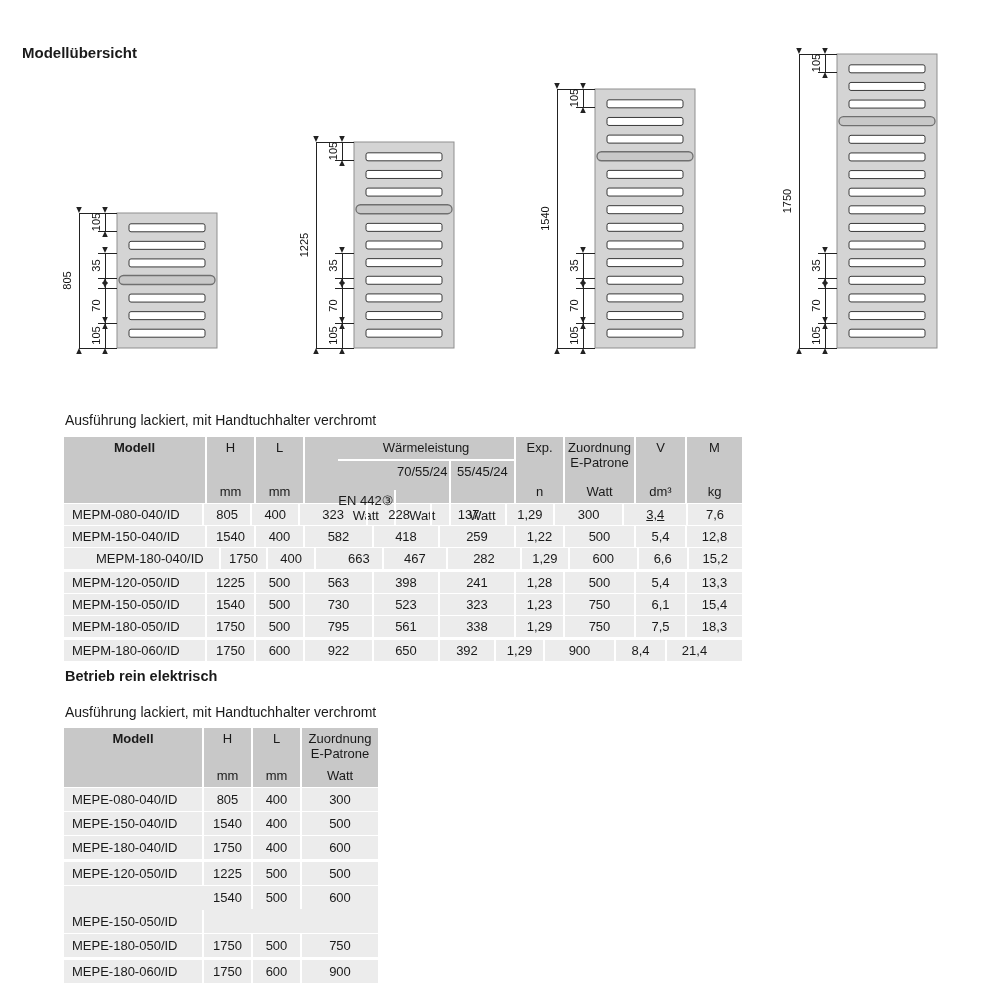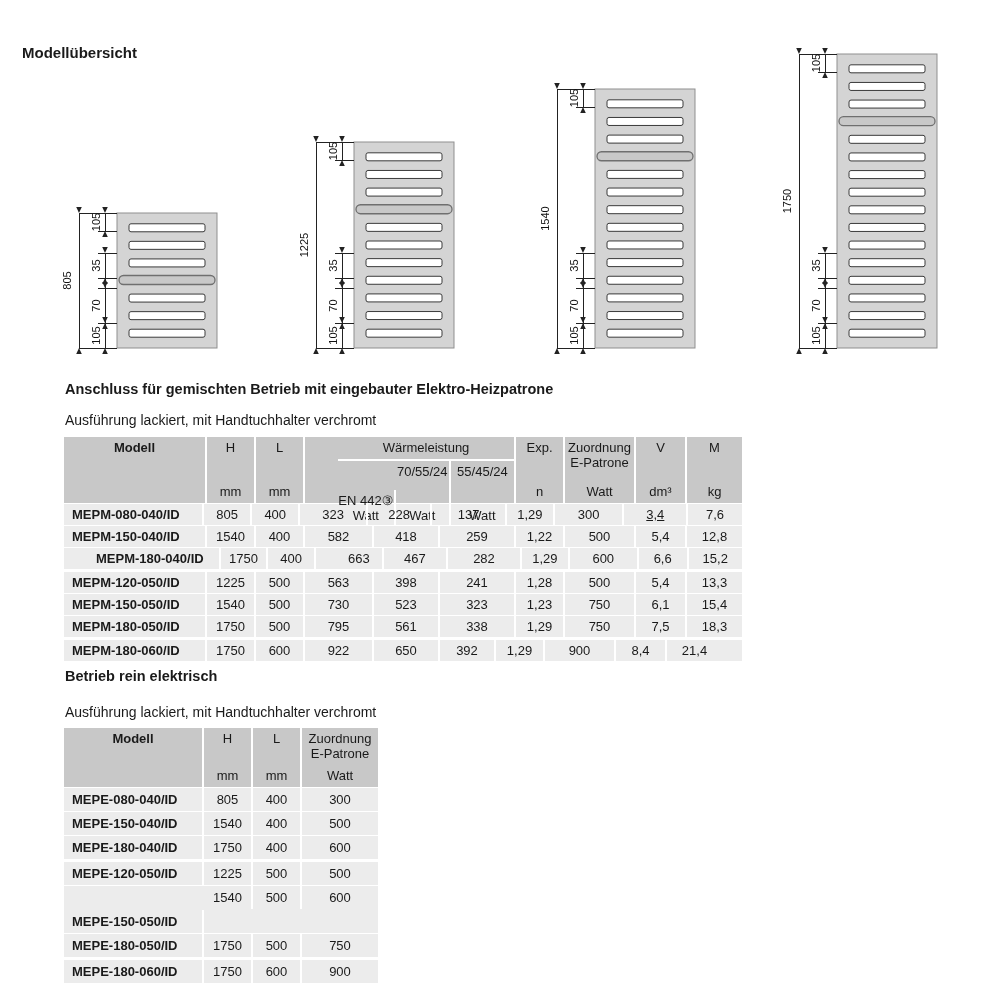--- a/index.html
+++ b/index.html
@@ -31,21 +31,21 @@
   .hsub{box-sizing:border-box;border-right:2px solid #fff;display:flex;flex-direction:column;
         justify-content:space-between;align-items:center;text-align:center;font-size:13px;padding:3px 0 3px 0;}
   .hsub.last{border-right:none;}
   .trow{display:flex;background:#ececec;border-top:1px solid #fff;}
   .trow.group-break{border-top:3px solid #fff;}
   .tcell{box-sizing:border-box;border-right:2px solid #fff;display:flex;align-items:center;
          justify-content:center;font-size:13px;}
   .tcell.last{border-right:none;}
   #table1 .tcell{height:21px;}
   #table2 .tcell{height:23px;}
-  .tcell.model{justify-content:flex-start;padding-left:8px;font-weight:bold;}
+  .tcell.model{justify-content:flex-start;padding-left:8px;font-weight:normal;}
 </style>
 </head>
 <body>
 
 <div class="page">
   <div class="doc-title">Modellübersicht</div>
 
   <svg id="diagram" width="984" height="372" viewBox="0 0 984 372" xmlns="http://www.w3.org/2000/svg">
       <rect x="117" y="213" width="100" height="135" fill="#d4d4d4" stroke="#8f8f8f" stroke-width="1"></rect>
       <rect x="129" y="223.78571428571428" width="76" height="8" rx="2" fill="#ffffff" stroke="#3a3a3a" stroke-width="1"></rect>
@@ -194,21 +194,20 @@
       <polygon points="822.2,284 827.8,284 825,278" fill="#222222"></polygon>
       <polygon points="822.2,282 827.8,282 825,288" fill="#222222"></polygon>
       <polygon points="822.2,329 827.8,329 825,323" fill="#222222"></polygon>
       <polygon points="822.2,317 827.8,317 825,323" fill="#222222"></polygon>
       <polygon points="822.2,354 827.8,354 825,348" fill="#222222"></polygon>
       <text x="817" y="265.5" text-anchor="middle" dominant-baseline="middle" transform="rotate(-90 817 265.5)" class="dimlbl">35</text>
       <text x="817" y="305.5" text-anchor="middle" dominant-baseline="middle" transform="rotate(-90 817 305.5)" class="dimlbl">70</text>
       <text x="817" y="335.5" text-anchor="middle" dominant-baseline="middle" transform="rotate(-90 817 335.5)" class="dimlbl">105</text>
     </svg>
 
-  <div class="heading" id="heading-mixed">Anschluss für gemischten Betrieb mit eingebauter Elektro-Heizpatrone</div>
   <div class="subheading" id="subheading-mixed">Ausführung lackiert, mit Handtuchhalter verchromt</div>
   <div class="tbl" id="table1">
       <div class="thead">
         <div class="hcell" style="width: 143px;">
           <div class="h-top"><b>Modell</b></div>
           <span class="h-bot"></span>
         </div>
         <div class="hcell" style="width: 49px;">
           <div class="h-top">H</div>
           <span class="h-bot">mm</span>

